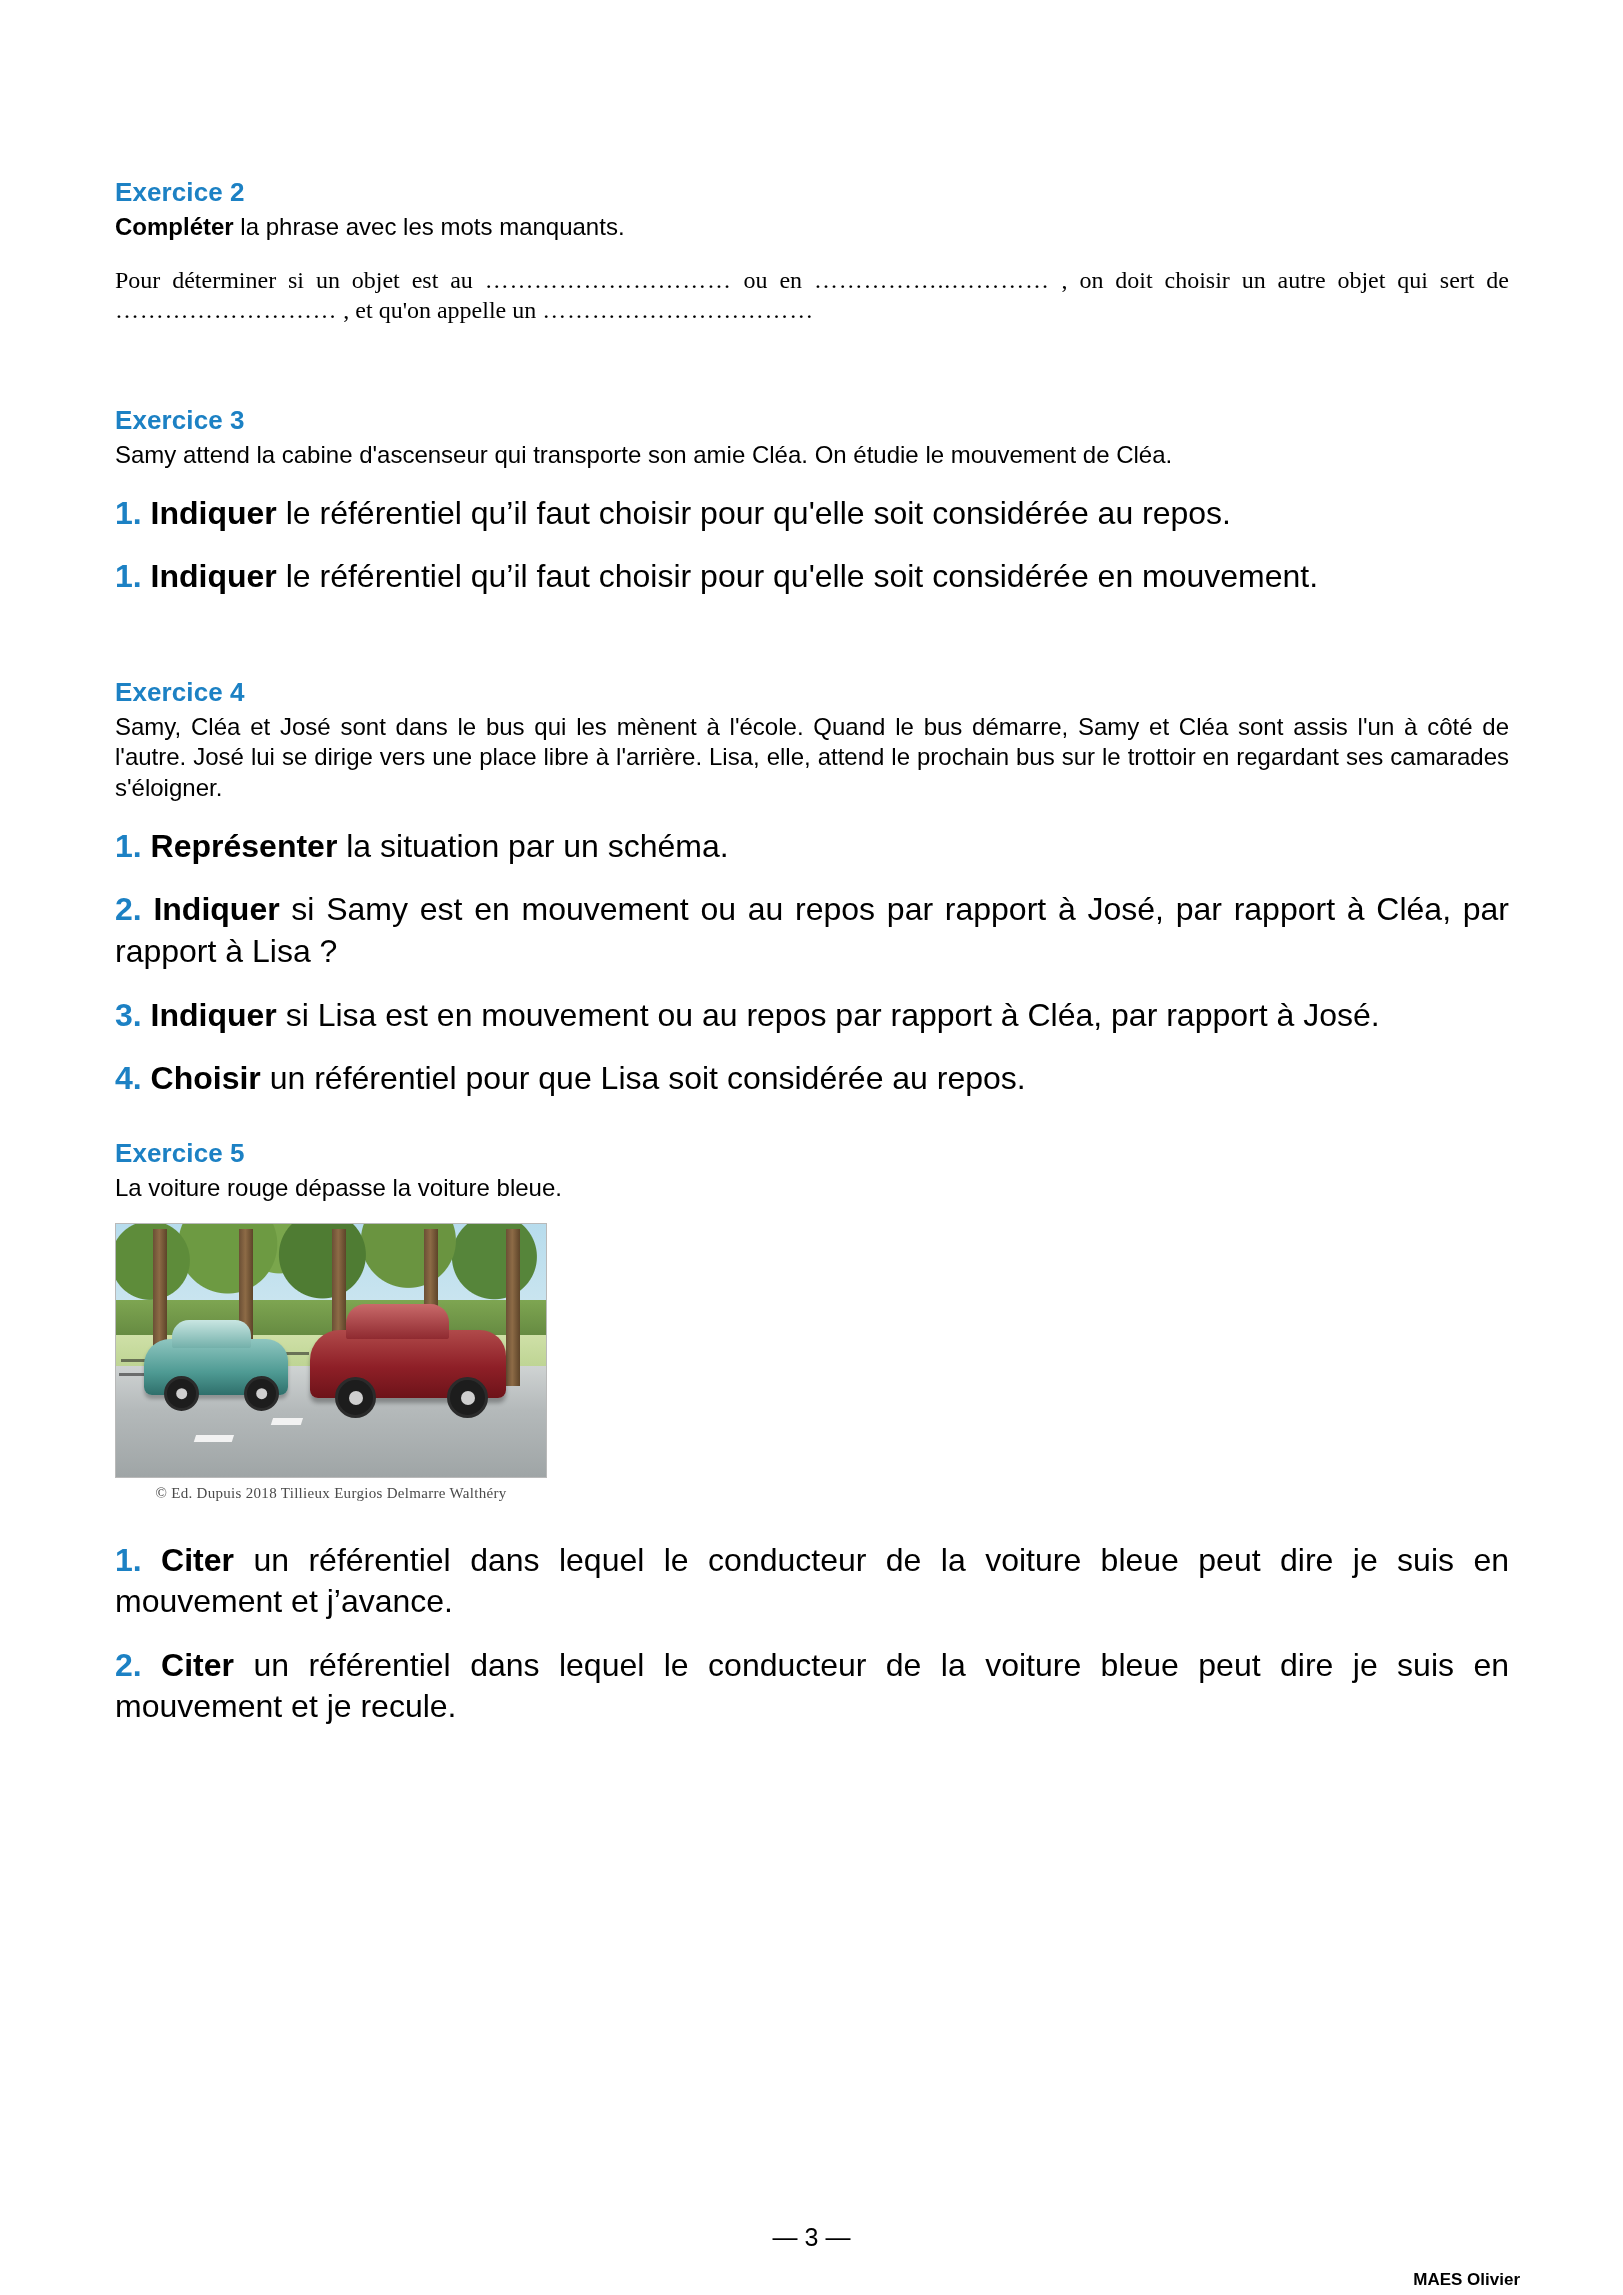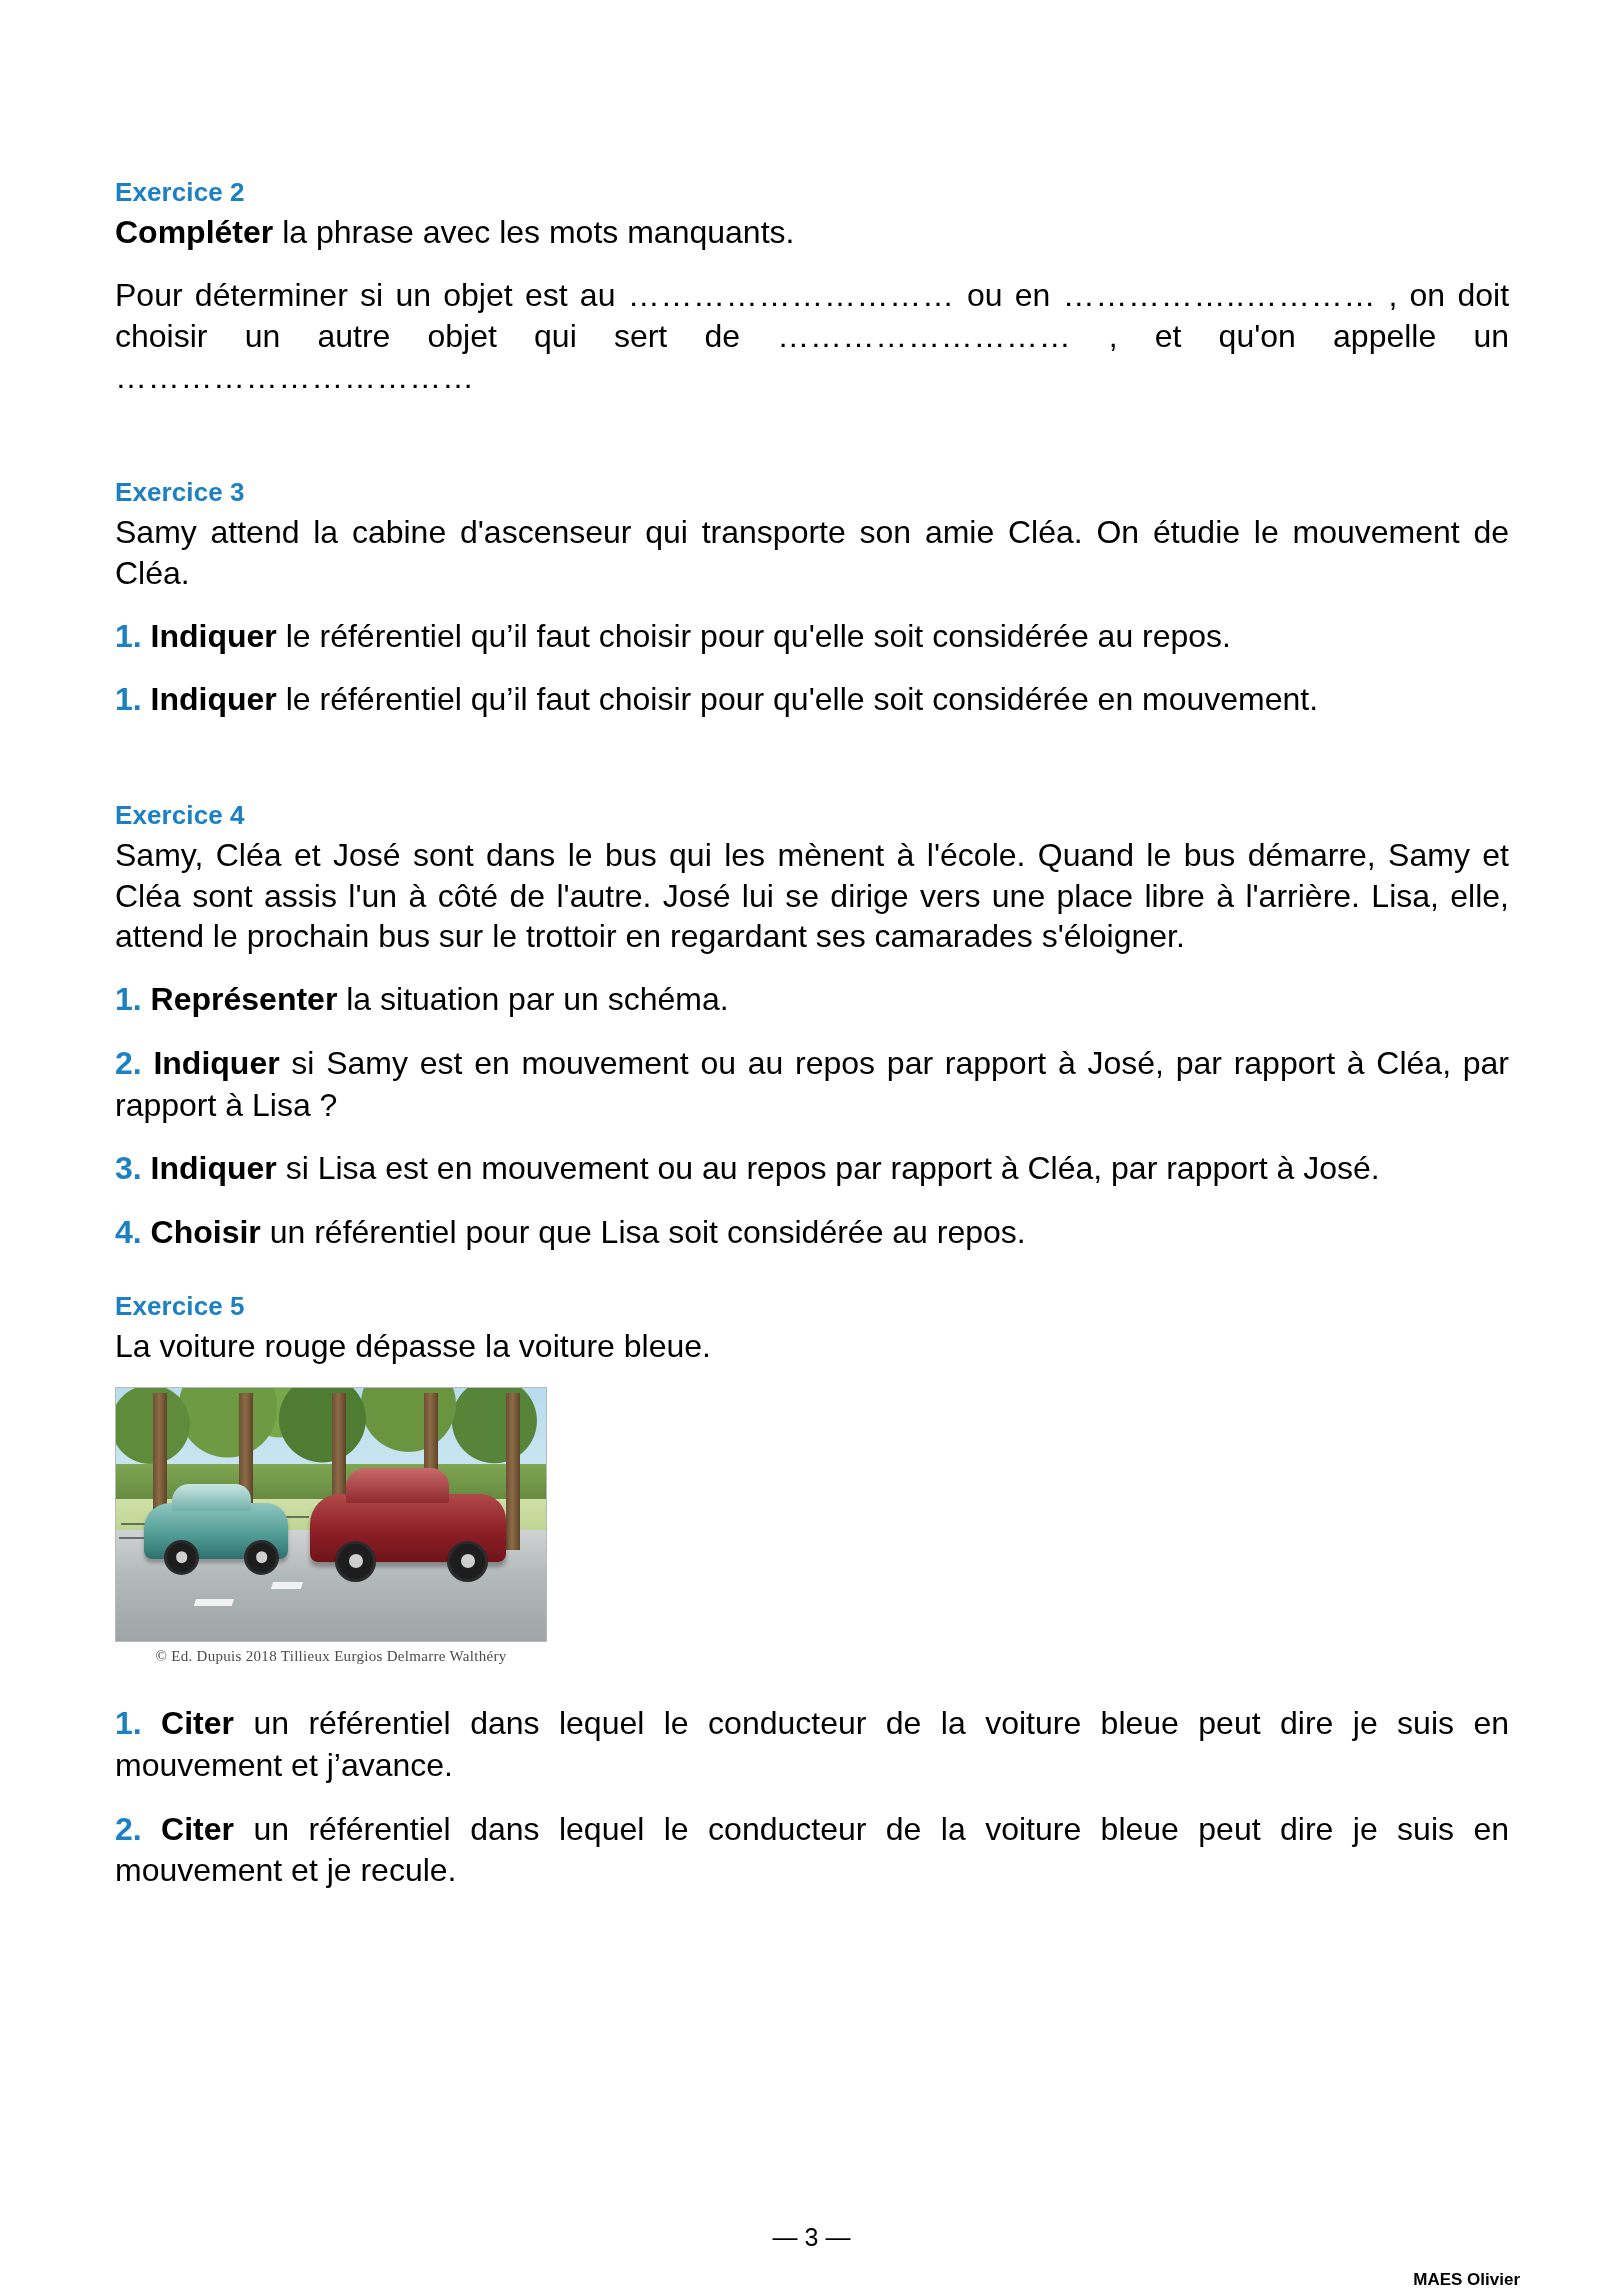--- a/index.html
+++ b/index.html
@@ -25,28 +25,29 @@
     margin: 0 auto;
   }
   .ex-title {
     color: #1c81c4;
     font-weight: bold;
     font-size: 26px;
     margin: 0 0 3.9px 0;
     letter-spacing: 0.1px;
   }
   .para {
-    font-size: 32px;
+    font-size: 24px;
     line-height: 1.28;
     margin: 0;
     text-align: justify;
   }
   .para.justify-full {
     text-align: justify;
     text-align-last: left;
+    font-family: Liberation Serif, serif;
   }
   .bold { font-weight: bold; }
   .qnum { color: #1c81c4; font-weight: bold; }
   .space-sm { height: 22px; }
   .space-md { height: 38px; }
   .space-xl { height: 79px; }
 
   .fill-line { letter-spacing: 0.7px; }
 
   .q-block {

